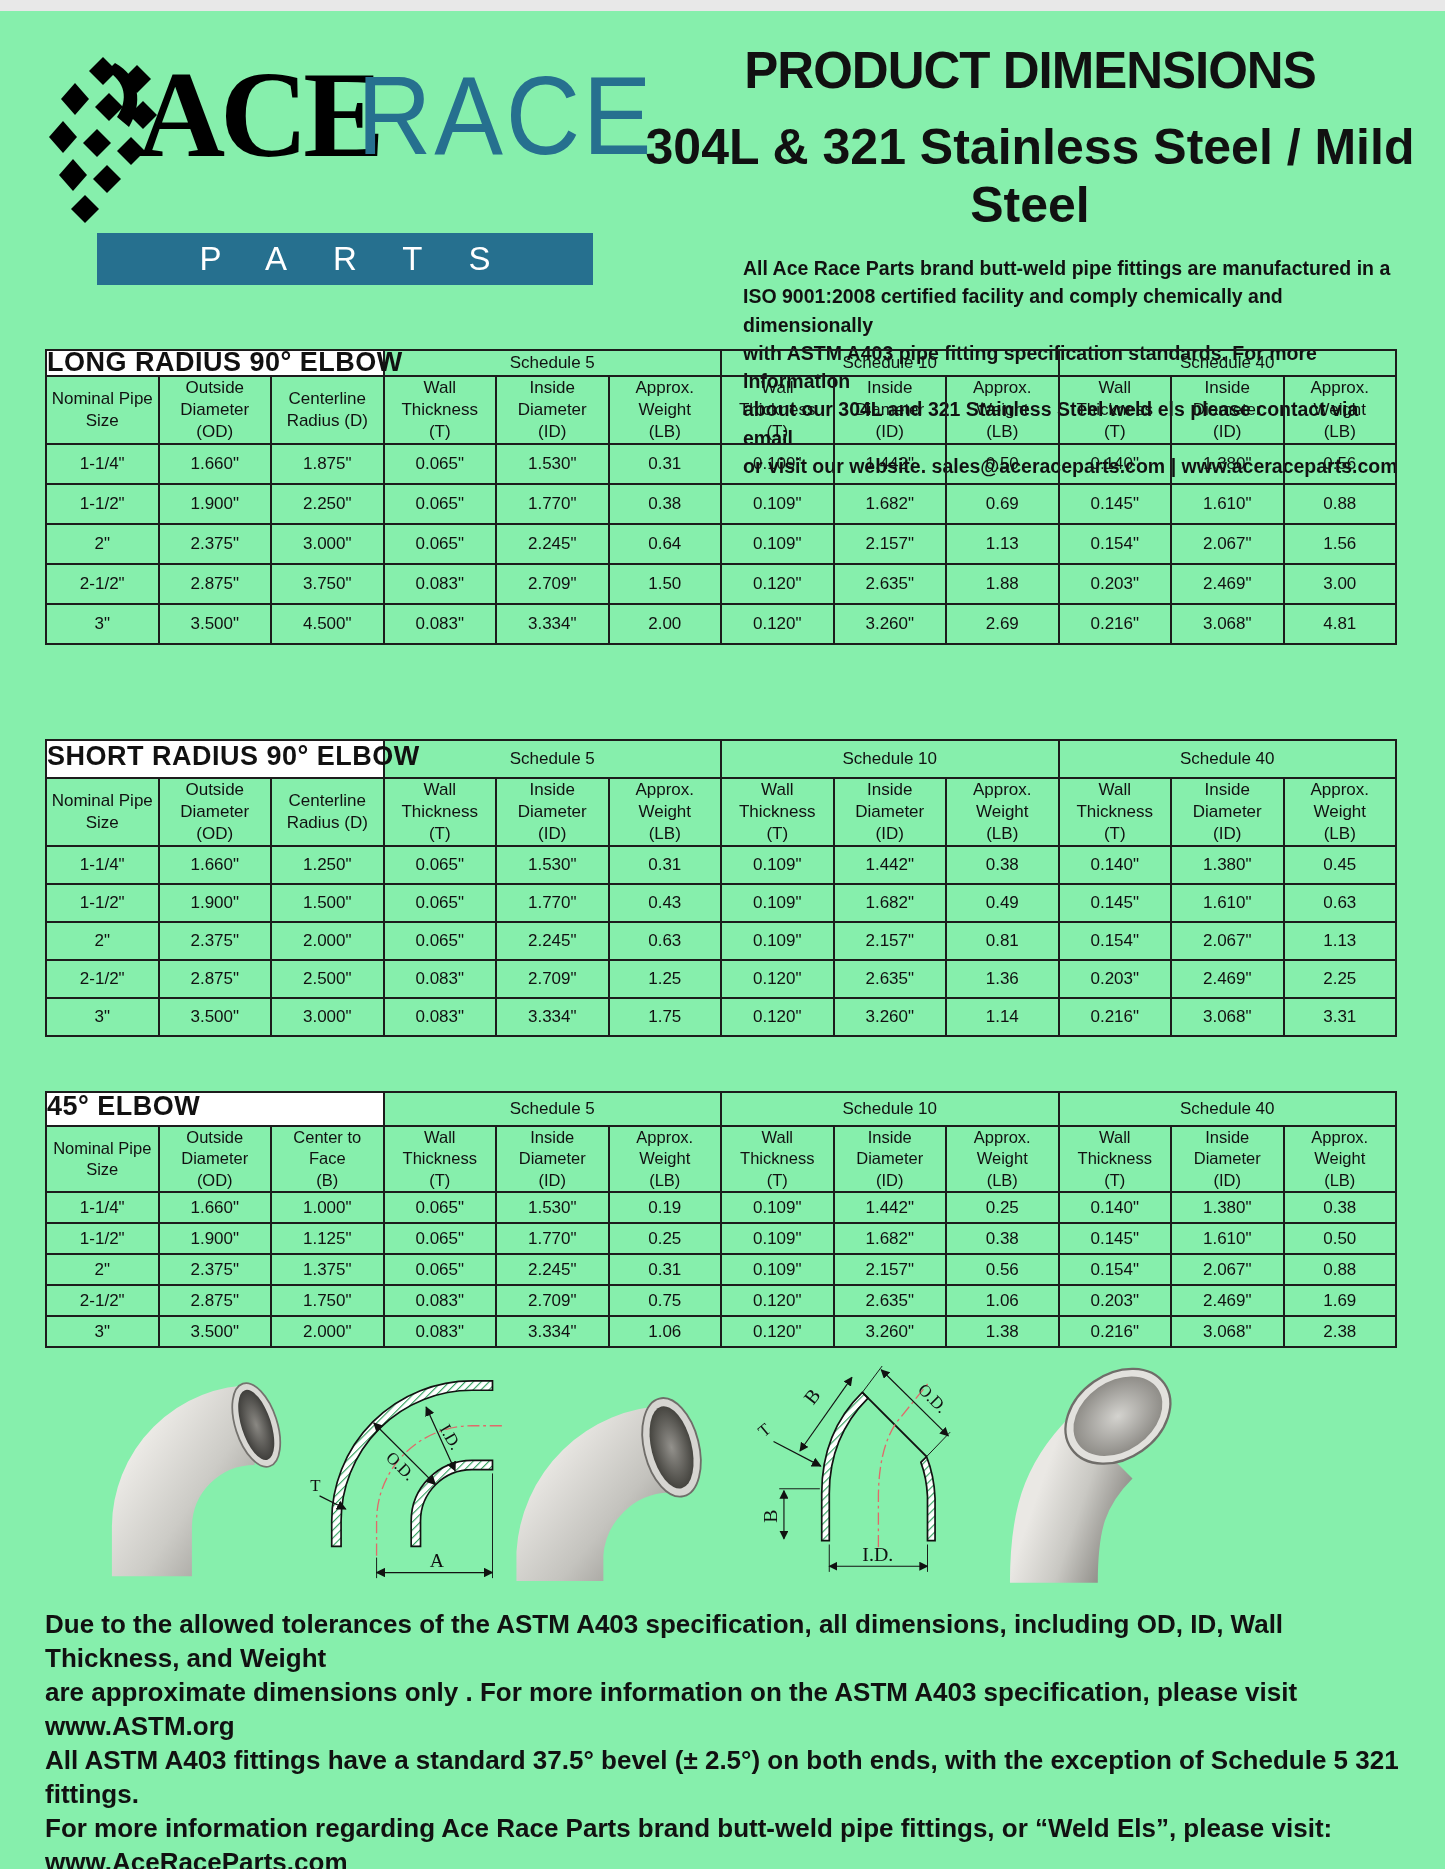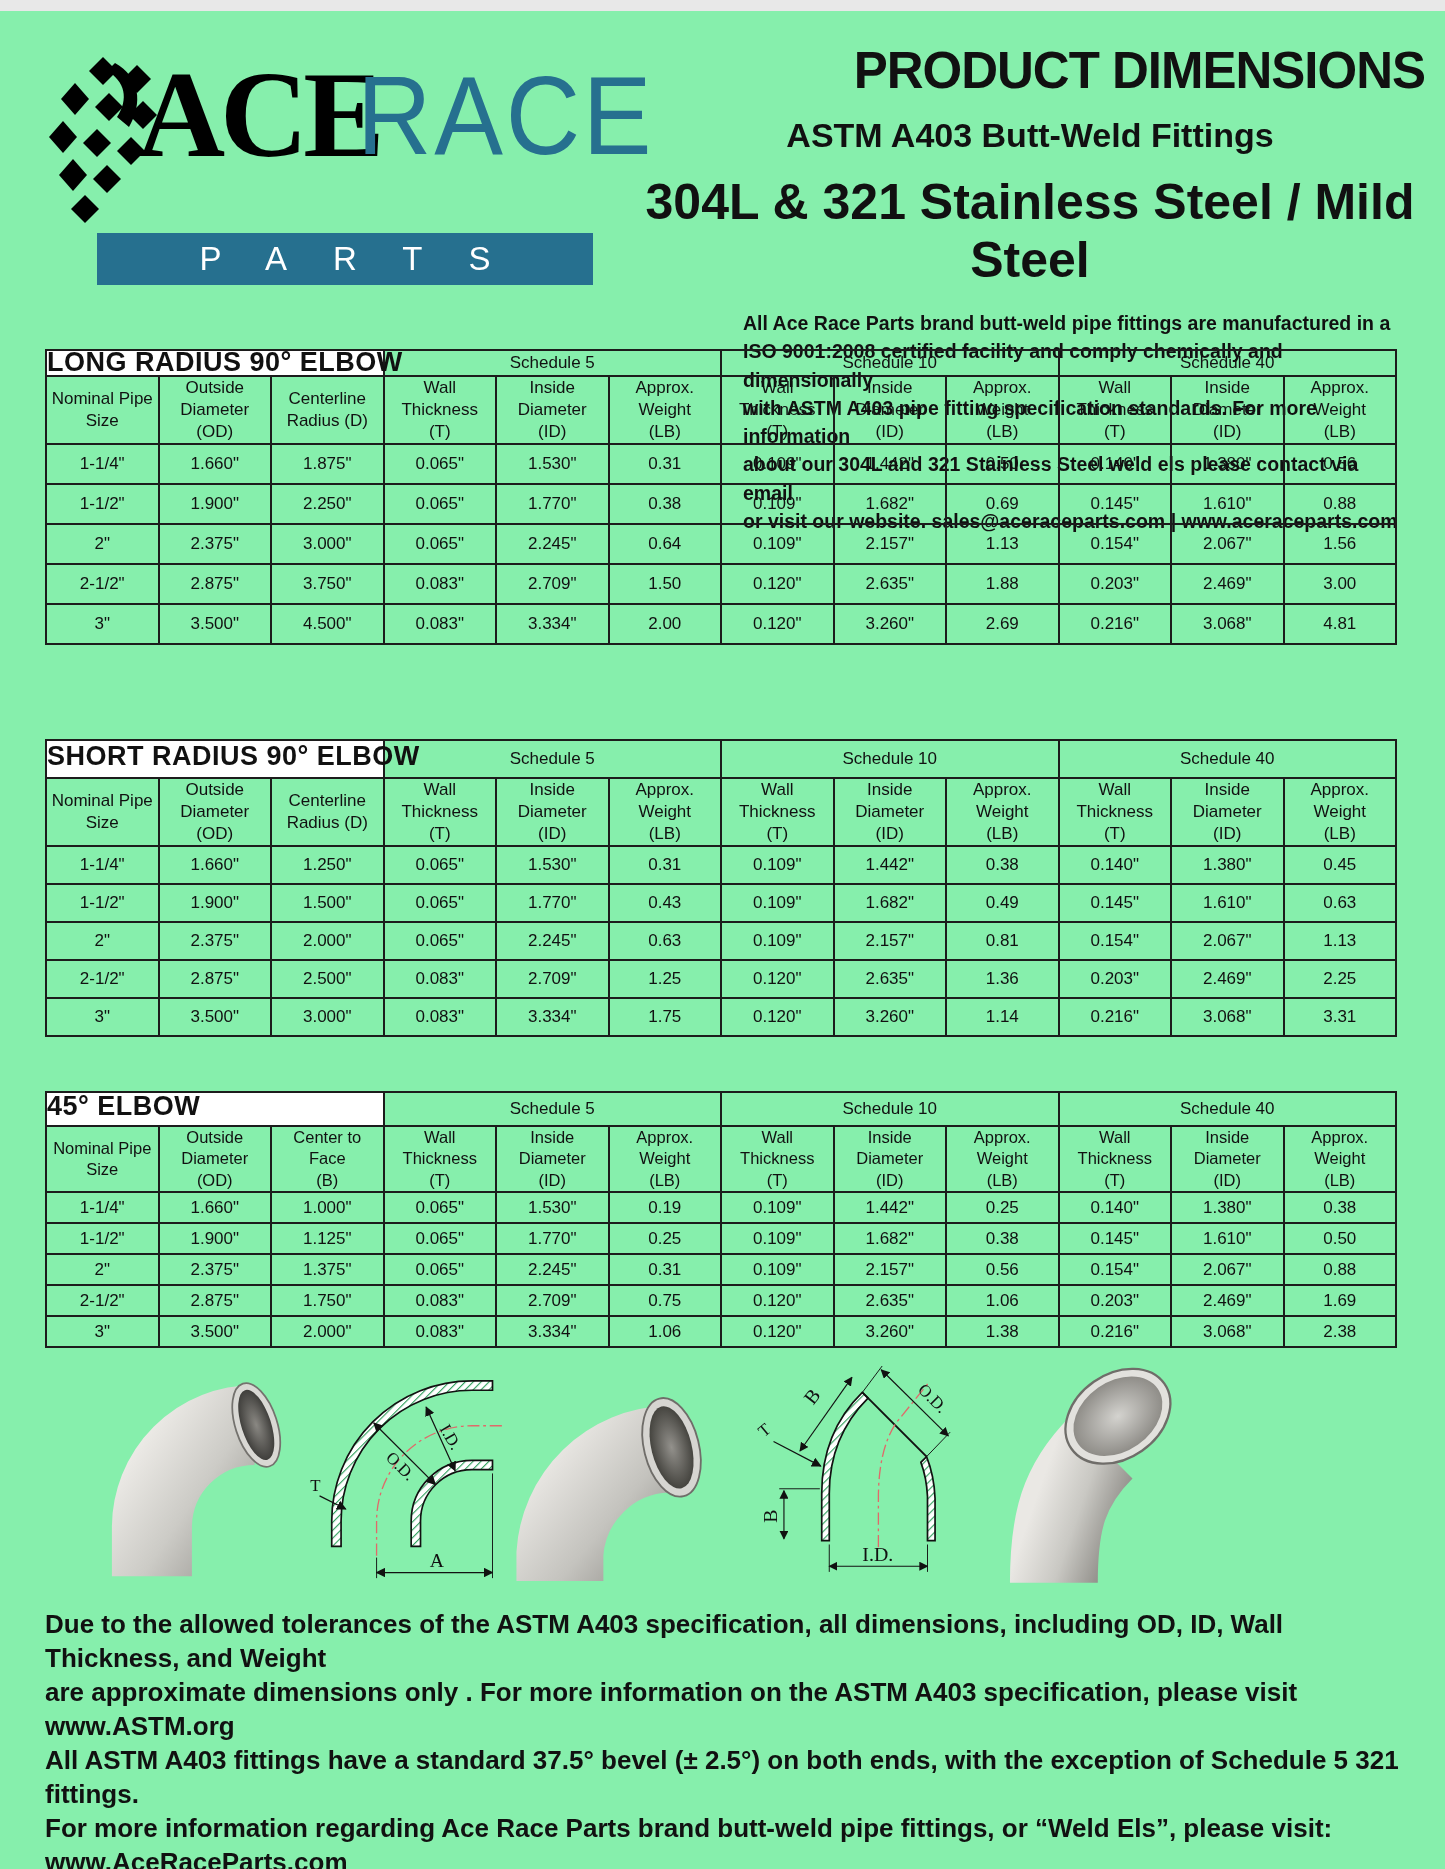--- a/index.html
+++ b/index.html
@@ -12,21 +12,21 @@
   .ace{position:absolute;left:92px;top:8px;font-family:"Liberation Serif",serif;
        font-weight:bold;font-size:122px;letter-spacing:-5px;color:#000;}
   .race{position:absolute;left:312px;top:14px;font-family:"Liberation Sans",sans-serif;
         font-weight:400;font-size:112px;letter-spacing:3px;transform:scaleX(.92);transform-origin:left;}
   .parts-bar{position:absolute;left:52px;top:196px;width:496px;height:52px;
              display:flex;align-items:center;justify-content:center;}
   .parts-bar span{color:#fff;font-size:33px;font-weight:400;letter-spacing:46px;margin-right:-46px;}
 
   
   .hdr{position:absolute;left:635px;top:30px;width:790px;text-align:center;}
-  .hdr .title{font-size:51px;font-weight:bold;letter-spacing:-1px;text-align:right;}
+  .hdr .title{font-size:51px;font-weight:bold;letter-spacing:-1px;}
   .hdr .sub1{font-size:34px;font-weight:bold;margin-top:16px;}
   .hdr .sub2{font-size:50px;font-weight:bold;margin-top:18px;}
   .hdr .intro{margin:20px 0 0 108px;width:662px;text-align:left;font-size:19.5px;
               font-weight:bold;line-height:1.45;white-space:pre-line;}
 
   
   .table-block{position:absolute;left:45px;width:1426px;}
   .block-t0{top:338px;}
   .block-t1{top:728px;}
   .block-t2{top:1080px;}
@@ -79,21 +79,20 @@
     </svg>
     <span class="ace">ACE</span>
     <span class="race" style="color:#26708F">RACE</span>
     <div class="parts-bar" style="background:#26708F">
       <span>PARTS</span>
     </div>
   </div>
 
   <div class="hdr">
     <div class="title">PRODUCT DIMENSIONS</div>
-    <div class="sub1">ASTM A403 Butt-Weld Fittings</div>
     <div class="sub2">304L &amp; 321 Stainless Steel / Mild Steel</div>
     <div class="intro">All Ace Race Parts brand butt-weld pipe fittings are manufactured in a
 ISO 9001:2008 certified facility and comply chemically and dimensionally
 with ASTM A403 pipe fitting specification standards. For more information
 about our 304L and 321 Stainless Steel weld els please contact via email
 or visit our website. sales@aceraceparts.com | www.aceraceparts.com</div>
   </div>
 
   <div class="table-block block-t0">
     <div class="tbl-title">LONG RADIUS 90° ELBOW</div>

